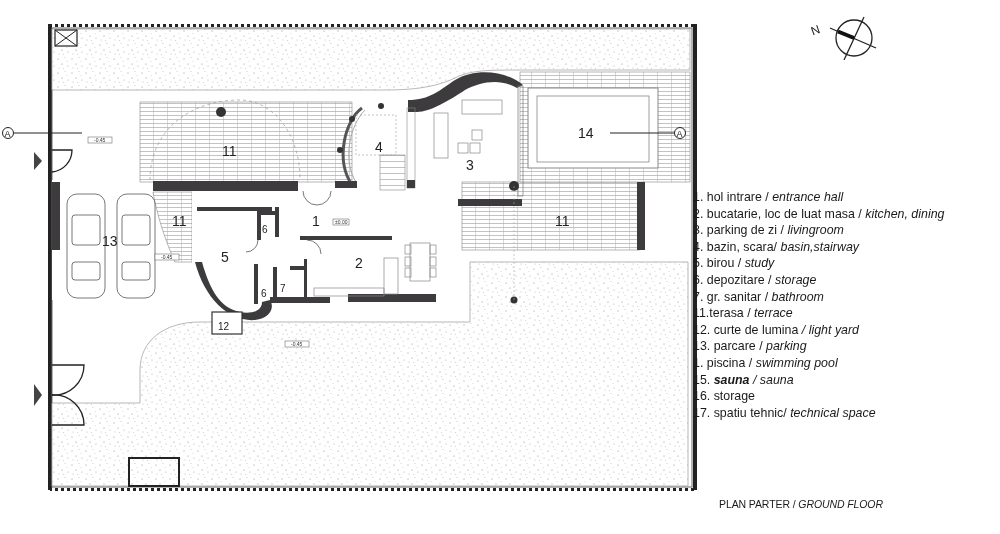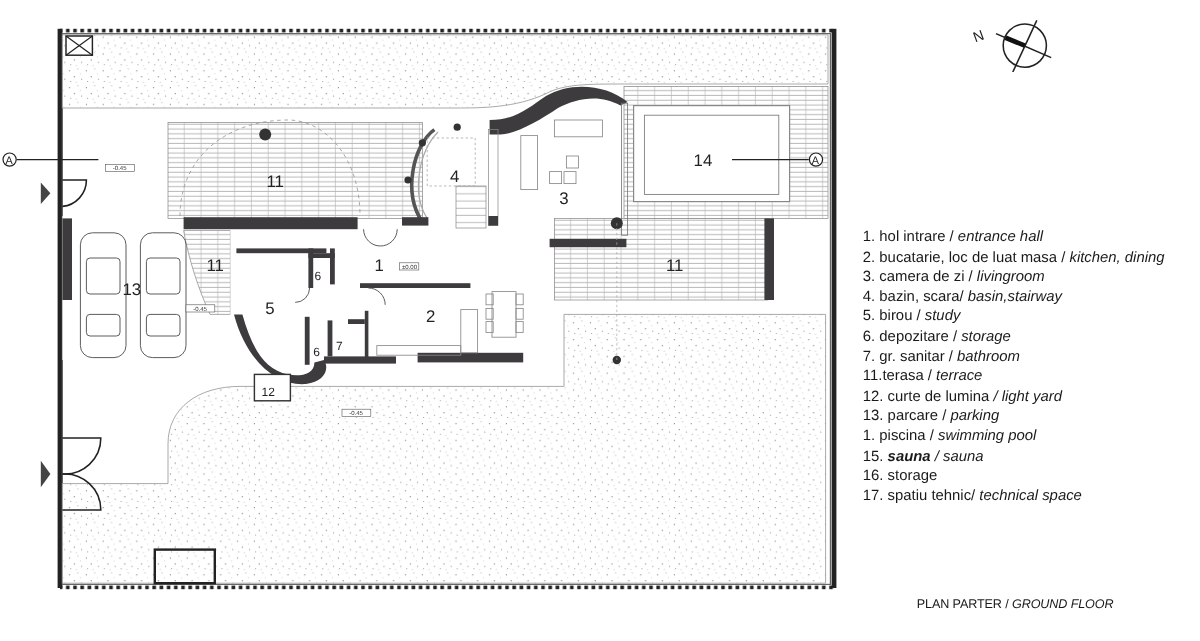--- a/index.html
+++ b/index.html
@@ -1,26 +1,26 @@
 <!DOCTYPE html>
 <html><head>
 <meta charset="utf-8">
 <style>
   html, body { margin:0; padding:0; background:#ffffff; }
   body { width:1000px; height:534px; position:relative; overflow:hidden; font-family:"Liberation Sans", sans-serif; }
   #plan { position:absolute; left:0; top:0; width:710px; height:534px; }
   .room-label { font-family:"Liberation Sans", sans-serif; font-size:14px; fill:#222; }
   .level-tag { font-family:"Liberation Sans", sans-serif; font-size:5px; fill:#333; }
   .axis-text { font-family:"Liberation Sans", sans-serif; font-size:9px; fill:#222; }
-  #legend { position:absolute; left:719px; top:189px; width:280px; }
+  #legend { position:absolute; left:693px; top:189px; width:280px; }
   #legend ul { list-style:none; margin:0; padding:0; }
   #legend li { font-size:12.4px; line-height:16.6px; color:#1a1a1a; white-space:nowrap; }
   #legend li .en { font-style:italic; }
   #legend li .ro.bold { font-weight:bold; font-style:italic; }
-  #plan-title { position:absolute; left:719px; top:498px; font-size:10.5px; color:#1a1a1a; letter-spacing:-0.1px;margin-left:45px; }
+  #plan-title { position:absolute; left:719px; top:498px; font-size:10.5px; color:#1a1a1a; letter-spacing:-0.1px; }
   #plan-title .en { font-style:italic; }
   #compass { position:absolute; left:808px; top:14px; width:70px; height:46px; }
 </style>
 </head>
 <body>
 
 <svg id="plan" viewBox="0 0 710 534" xmlns="http://www.w3.org/2000/svg">
   <defs>
     <pattern id="gravel" width="14" height="14" patternUnits="userSpaceOnUse">
       <rect width="14" height="14" fill="#fff"></rect>
@@ -215,21 +215,21 @@
   <circle cx="46" cy="24" r="18" fill="none" stroke="#222" stroke-width="1.3"></circle>
   <line x1="22" y1="14" x2="68" y2="34" stroke="#222" stroke-width="1.3"></line>
   <line x1="56" y1="3" x2="36" y2="46" stroke="#222" stroke-width="1.3"></line>
   <line x1="30" y1="17.5" x2="46" y2="24" stroke="#111" stroke-width="4"></line>
 </svg>
 
 <div id="legend">
   <ul>
     <li><span>1. </span><span class="ro">hol intrare</span><span> / </span><span class="en">entrance hall</span></li>
     <li><span>2. </span><span class="ro">bucatarie, loc de luat masa</span><span> / </span><span class="en">kitchen, dining</span></li>
-    <li><span>3. </span><span class="ro">camera de zi</span><span> / </span><span class="en">livingroom</span></li>
+    <li><span>3. </span><span class="ro">parking de zi</span><span> / </span><span class="en">livingroom</span></li>
     <li><span>4. </span><span class="ro">bazin, scara</span><span>/ </span><span class="en">basin,stairway</span></li>
     <li><span>5. </span><span class="ro">birou</span><span> / </span><span class="en">study</span></li>
     <li><span>6. </span><span class="ro">depozitare</span><span> / </span><span class="en">storage</span></li>
     <li><span>7. </span><span class="ro">gr. sanitar</span><span> / </span><span class="en">bathroom</span></li>
     <li><span>11.</span><span class="ro">terasa</span><span> / </span><span class="en">terrace</span></li>
     <li><span>12. </span><span class="ro">curte de lumina</span><span class="en"> / </span><span class="en">light yard</span></li>
     <li><span>13. </span><span class="ro">parcare</span><span> / </span><span class="en">parking</span></li>
     <li><span>1. </span><span class="ro">piscina</span><span> / </span><span class="en">swimming pool</span></li>
     <li><span>15. </span><span class="ro bold">sauna</span><span class="en"> / </span><span class="en">sauna</span></li>
     <li><span>16. </span><span class="ro">storage</span><span></span><span class="en"></span></li>

